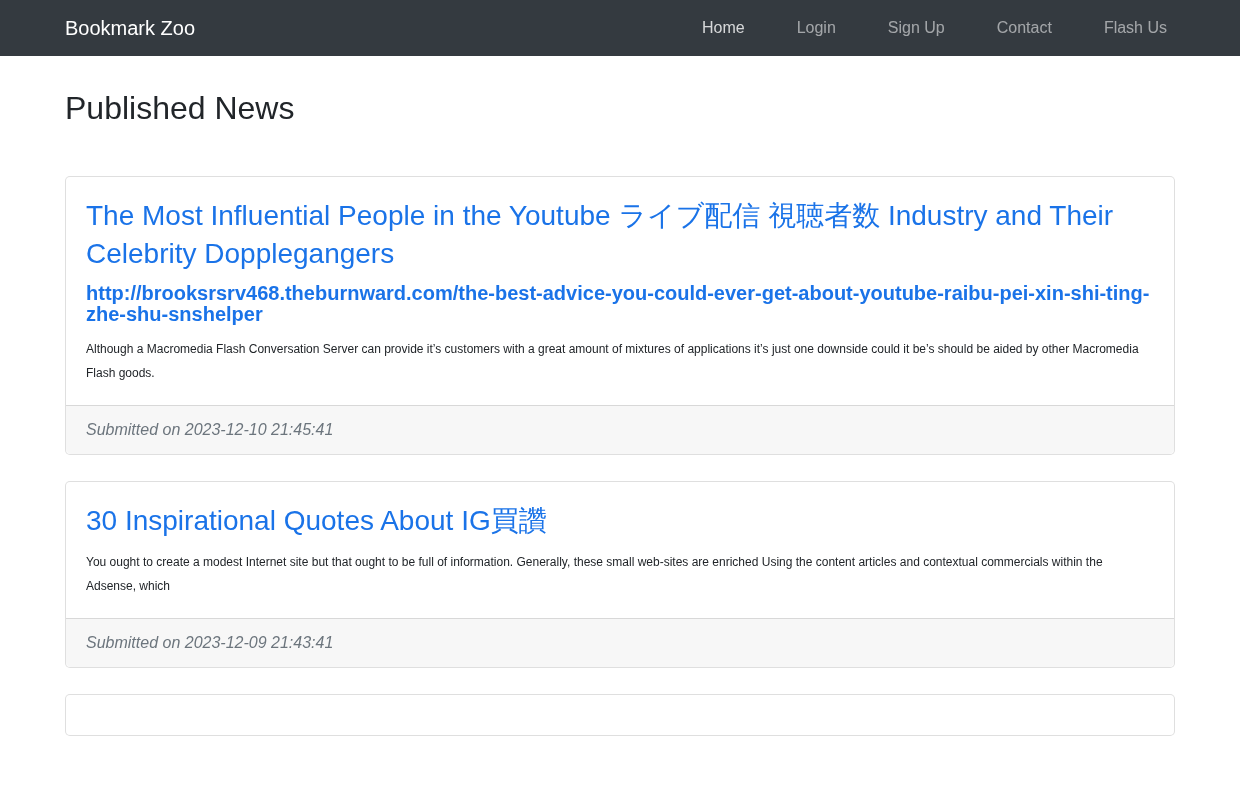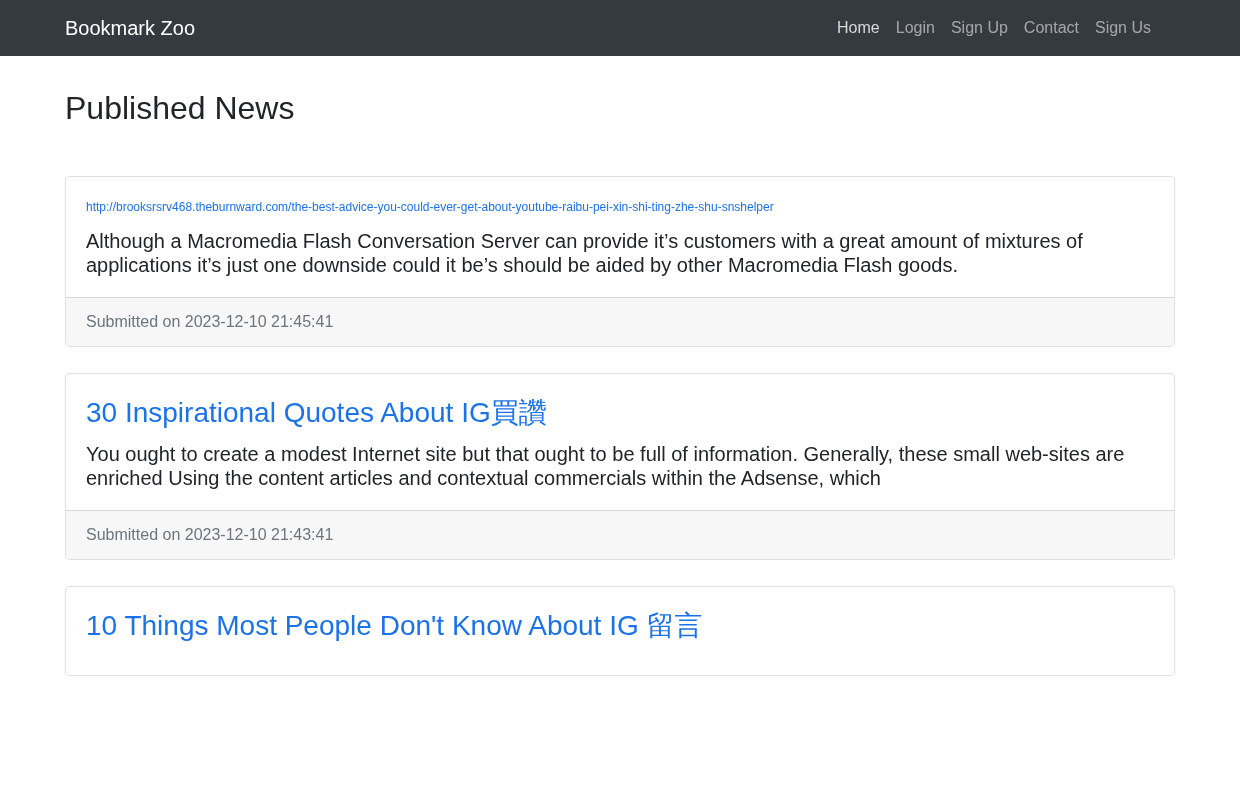--- a/index.html
+++ b/index.html
@@ -31,22 +31,23 @@
   }
   .brand {
     color: #ffffff;
     font-size: 20px;
     text-decoration: none;
     cursor: pointer;
   }
   .nav {
     display: flex;
     list-style: none;
-    margin: 16px;
+    margin: 0;
     padding: 0;
+    gap: 36px;
   }
   .nav-link {
     display: block;
     color: rgba(255,255,255,.55);
     font-size: 16px;
     text-decoration: none;
     padding: 8px;
     cursor: pointer;
   }
   .nav-link.active { color: rgba(255,255,255,.8); }
@@ -72,40 +73,42 @@
     color: #1a73e8;
     font-size: 28px;
     line-height: 38px;
     font-weight: 400;
     text-decoration: none;
     cursor: pointer;
   }
   .card-url { margin: 0 0 12px 0; }
   .card-url-link {
     color: #1a73e8;
-    font-size: 12px;
+    font-size: 20px;
     line-height: 20px;
     text-decoration: none;
     cursor: pointer;
     word-break: break-all;
+    font-weight: bold;
   }
   .card-text {
     margin: 0;
-    font-size: 20px;
+    font-size: 12px;
     line-height: 24px;
     color: #212529;
   }
   .card-footer {
     background: rgba(0,0,0,.03);
     border-top: 1px solid rgba(0,0,0,.125);
     border-radius: 0 0 5px 5px;
     padding: 12px 20px;
     color: #6c757d;
     font-size: 16px;
     line-height: 24px;
+    font-style: italic;
   }
 </style>
 </head>
 <body>
 
 <nav class="navbar">
   <div class="container">
     <a class="brand">Bookmark Zoo</a>
     <ul class="nav">
       <li>
@@ -114,58 +117,58 @@
       <li>
           <a class="nav-link">Login</a>
         </li>
       <li>
           <a class="nav-link">Sign Up</a>
         </li>
       <li>
           <a class="nav-link">Contact</a>
         </li>
       <li>
-          <a class="nav-link">Sign Us</a>
+          <a class="nav-link">Flash Us</a>
         </li>
     </ul>
   </div>
 </nav>
 
 <main class="container">
   <h1 class="page-title">Published News</h1>
 
   <div class="cards">
 
     <div class="card">
       <div class="card-body">
+        <h3 class="card-title">
+          <a class="card-title-link">The Most Influential People in the Youtube ライブ配信 視聴者数 Industry and Their Celebrity Dopplegangers</a>
+        </h3>
         <p class="card-url">
           <a class="card-url-link">http://brooksrsrv468.theburnward.com/the-best-advice-you-could-ever-get-about-youtube-raibu-pei-xin-shi-ting-zhe-shu-snshelper</a>
         </p>
         <p class="card-text">Although a Macromedia Flash Conversation Server can provide it’s customers with a great amount of mixtures of applications it’s just one downside could it be’s should be aided by other Macromedia Flash goods.</p>
       </div>
       <div class="card-footer">
         <span>Submitted on 2023-12-10 21:45:41</span>
       </div>
     </div>
 
     <div class="card">
       <div class="card-body">
         <h3 class="card-title">
           <a class="card-title-link">30 Inspirational Quotes About IG買讚</a>
         </h3>
         <p class="card-text">You ought to create a modest Internet site but that ought to be full of information. Generally, these small web-sites are enriched Using the content articles and contextual commercials within the Adsense, which</p>
       </div>
       <div class="card-footer">
-        <span>Submitted on 2023-12-10 21:43:41</span>
+        <span>Submitted on 2023-12-09 21:43:41</span>
       </div>
     </div>
 
     <div class="card">
       <div class="card-body">
-        <h3 class="card-title">
-          <a class="card-title-link">10 Things Most People Don't Know About IG 留言</a>
-        </h3>
 
       </div>
     </div>
 
   </div>
 </main>
 
 </body></html>

